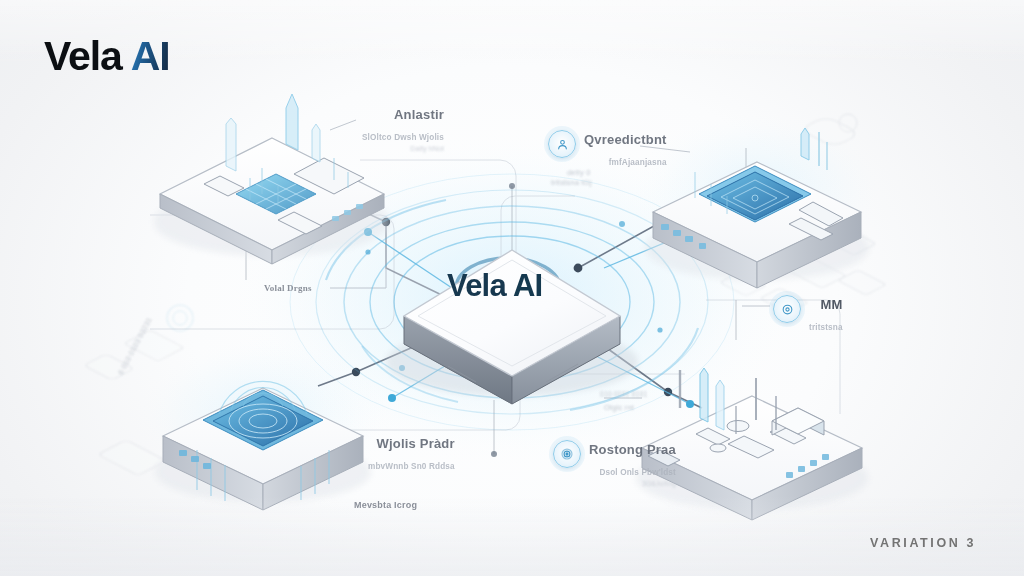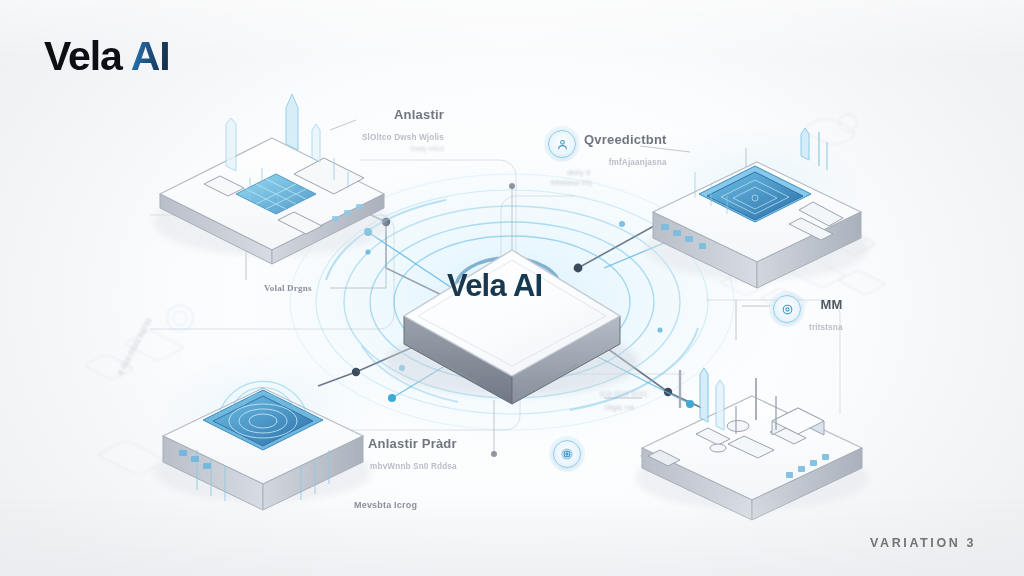--- a/index.html
+++ b/index.html
@@ -513,32 +513,37 @@
         <circle cx="12" cy="12" r="3"></circle>
     </svg>
   </span>
   <span>
     <div class="lbl-title" style="filter:blur(.35px);color:#3a4250;">MM</div>
     <div class="lbl-sub">tritstsna</div>
   </span>
 </div>
 
 <div class="lbl" style="left:368px;top:437px;">
-  <div class="lbl-title">Anlastir Pràdr</div>
+  <div class="lbl-title">Wjolis Pràdr</div>
   <div class="lbl-sub">mbvWnnb Sn0 Rddsa</div>
 </div>
 
 <div class="lbl with-icon" style="left:553px;top:443px;">
   <span class="badge">
     <svg width="14" height="14" viewBox="0 0 24 24" fill="none" stroke="#3f97c8" stroke-width="2" stroke-linecap="round">
       <circle cx="12" cy="12" r="8.5" opacity=".55"></circle>
       <circle cx="12" cy="12" r="5"></circle>
       <circle cx="12" cy="12" r="1.8" fill="#3f97c8"></circle>
     </svg>
   </span>
+  <span>
+    <div class="lbl-title">Rostong Praa</div>
+    <div class="lbl-sub">Dsol Onls Pbw'ldst</div>
+    <div class="lbl-sub2">3G6JoXng</div>
+  </span>
 </div>
 
 <div class="micro" style="left:264px;top:283px;font-family:Liberation Serif, serif;">Volal Drgns</div>
 <div class="micro" style="left:354px;top:500px;">Mevsbta Icrog</div>
 <div class="micro tiny" style="left:567px;top:168px;">detly 0</div>
 <div class="micro tiny" style="left:551px;top:178px;">tritstsna tGj</div>
 <div class="micro tiny" style="left:116px;top:372px;transform:rotate(-62deg);transform-origin:left top;">6 010 0103 03231</div>
 <div class="micro tiny" style="left:600px;top:390px;font-family:Liberation Serif, serif;">010 0101 0101</div>
 <div class="micro tiny" style="left:604px;top:396px;margin-top:7px;">Otglc rnt</div>
 

